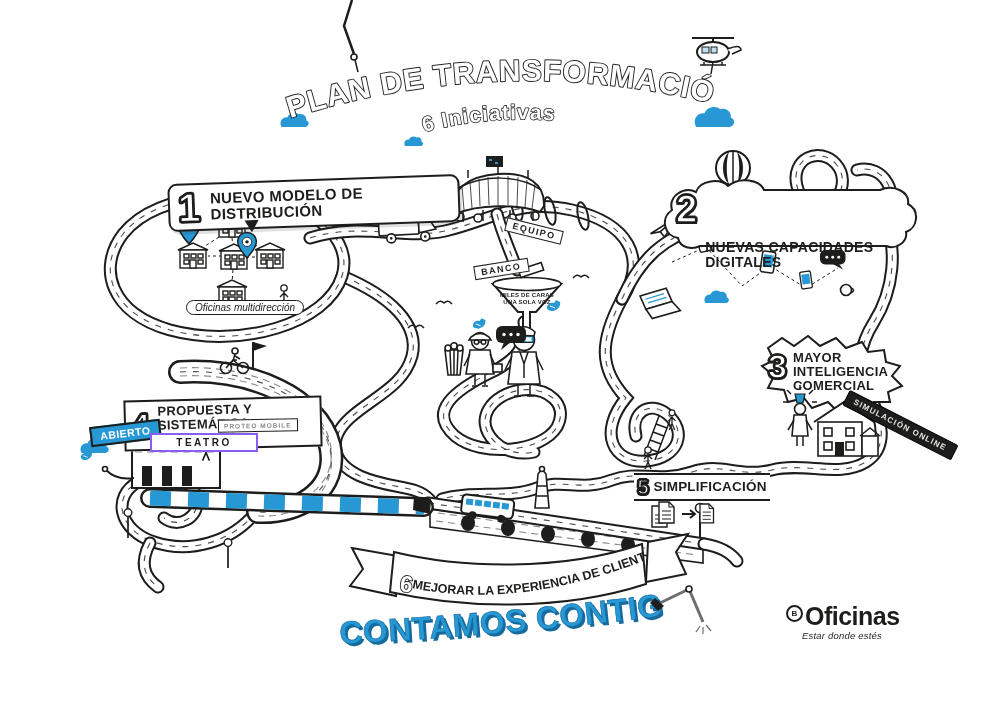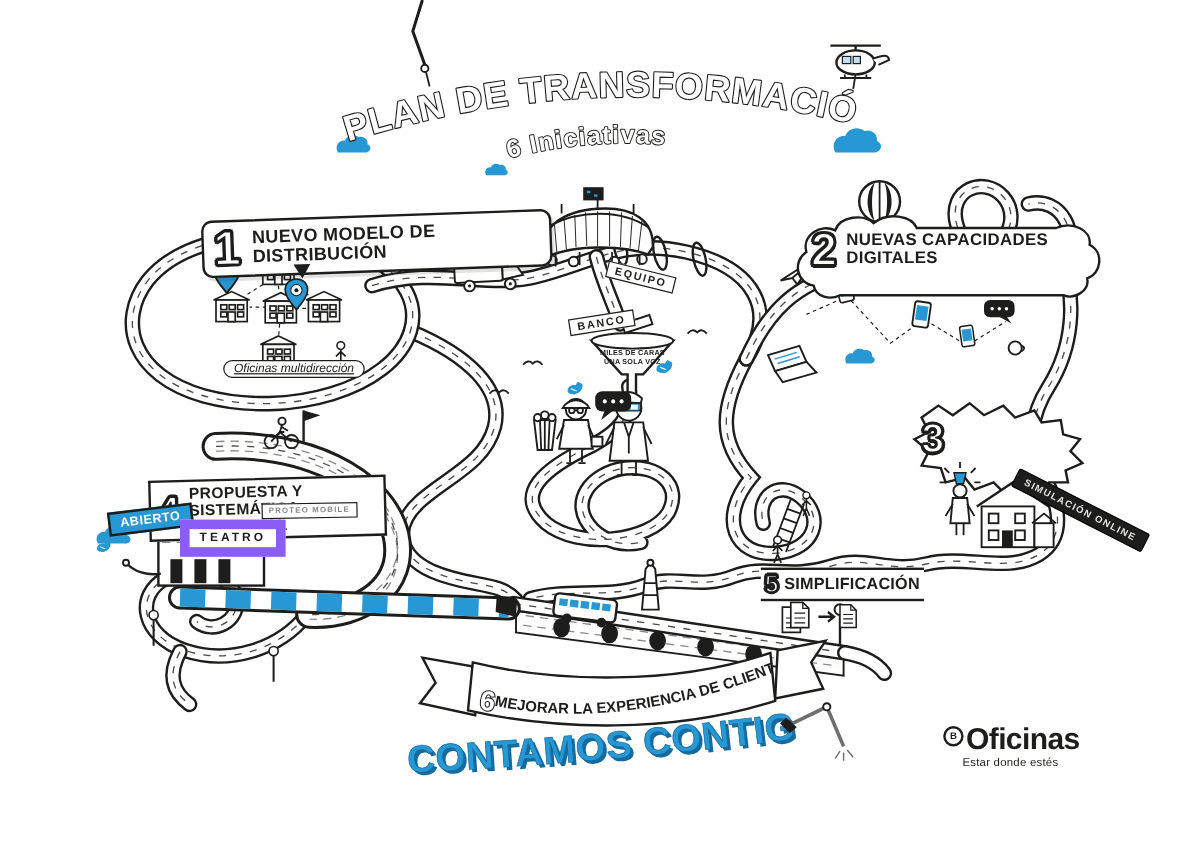--- a/index.html
+++ b/index.html
@@ -41,56 +41,56 @@
                     1.5px 1.5px 0 #1d1d1b,0 -2px 0 #1d1d1b,0 2px 0 #1d1d1b,-2px 0 0 #1d1d1b,2px 0 0 #1d1d1b;
         -webkit-text-stroke:1.5px #1d1d1b;}
   .banner1{left:168px;top:179px;width:272px;transform:rotate(-2deg);background:#fff;
            border:2.5px solid #1d1d1b;border-radius:9px;display:flex;align-items:center;gap:10px;
            padding:4px 8px;box-shadow:2px 3px 0 #1d1d1b22;}
   .banner1:after{content:"";position:absolute;left:74px;bottom:-12px;border:7px solid transparent;
            border-top:12px solid #1d1d1b;}
   .banner1 .onum{font-size:40px;}
   .blabel{font-weight:900;font-size:15px;line-height:1.06;letter-spacing:.3px;}
   .note1{left:186px;top:300px;border:1.6px solid #1d1d1b;border-radius:11px;background:#fff;
-         font-style:italic;font-size:10px;padding:1px 8px;text-decoration:underline;}
+         font-style:italic;font-size:10px;padding:1px 8px;}
   .cloud2{left:676px;top:192px;width:232px;display:flex;align-items:flex-start;gap:8px;}
   .cloud2 .onum{font-size:38px;}
-  .cloud2 .blabel{font-size:14px;width:178px;}
+  .cloud2 .blabel{font-size:14px;width:178px;margin-top:48px;}
   .star3{left:768px;top:351px;width:160px;display:flex;align-items:flex-start;gap:6px;}
   .star3 .onum{font-size:34px;}
   .star3 .blabel{font-size:13px;width:128px;}
   .sign4{left:124px;top:398px;width:182px;transform:rotate(-1.5deg);background:#fff;
          border:2.5px solid #1d1d1b;display:flex;align-items:center;gap:8px;padding:3px 6px;}
   .sign4 .onum{font-size:32px;}
   .sign4 .blabel{font-size:13px;}
   .simp5{left:634px;top:473px;width:132px;border-top:2px solid #1d1d1b;border-bottom:2px solid #1d1d1b;
          display:flex;align-items:center;justify-content:center;gap:5px;padding:3px 2px;background:#fff;}
   .simp5 .onum{font-size:20px;}
   .simp5 .blabel{font-size:13.5px;letter-spacing:.2px;text-align:center;}
   .postsign{background:#fff;border:1.8px solid #1d1d1b;font-weight:800;font-size:9px;
             letter-spacing:1.5px;padding:1px 6px;}
   .equipo{left:505px;top:224px;transform:rotate(14deg);}
   .banco{left:474px;top:262px;transform:rotate(-9deg);}
   .funneltext{left:495px;top:292px;width:64px;font-weight:800;font-size:6px;line-height:1.15;
               text-align:center;letter-spacing:.2px;}
   .abierto{left:90px;top:423px;transform:rotate(-7deg);background:#2798d4;color:#fff;
            border:2px solid #1d1d1b;font-weight:800;font-size:10.5px;letter-spacing:.5px;padding:2px 8px;}
-  .teatro{left:150px;top:433px;width:72px;background:#fff;border:8px solid #8b5cf6;text-align:center;
-          font-weight:800;font-size:10px;letter-spacing:2.5px;padding:2px 0;}
+  .teatro{left:150px;top:433px;width:72px;background:#fff;border:2px solid #8b5cf6;text-align:center;
+          font-weight:800;font-size:10px;letter-spacing:2.5px;padding:2px 16px;}
   .proteo{left:218px;top:419px;background:#fff;border:1.6px solid #1d1d1b;color:#8a8a8a;
           font-weight:800;font-size:6.5px;letter-spacing:1px;padding:2px 5px;transform:rotate(-1deg);}
   .simonline{left:846px;top:389px;transform:rotate(27deg);transform-origin:left center;background:#1d1d1b;
              color:#e3e3e3;font-weight:800;font-size:8px;letter-spacing:1.2px;padding:3px 8px;
              border-radius:2px;border:1px solid #000;}
   .sabadell{left:786px;top:604px;}
   .brandrow{display:flex;align-items:flex-start;gap:2px;}
   .bmark{width:13px;height:13px;border:2.2px solid #1d1d1b;border-radius:50%;display:inline-flex;
          align-items:center;justify-content:center;font-size:8px;font-weight:900;margin-top:1px;}
   .bname{font-size:25px;font-weight:800;letter-spacing:-.5px;line-height:1;}
-  .btag{font-size:9.5px;font-weight:500;margin:1px 0 0 16px;letter-spacing:.2px;}
+  .btag{font-size:9.5px;font-weight:500;margin:1px 0 0 16px;letter-spacing:.2px;font-style:italic;}
 </style>
 </head>
 <body>
 
 <div class="canvas">
 
 <svg width="1000" height="707" viewBox="0 0 1000 707">
   <defs>
     <path id="r1" d="M 215,196 C 292,190 356,230 342,276 C 327,324 240,349 170,330 C 110,313 97,268 123,234 C 143,209 178,199 215,196 Z"></path>
     <path id="r2" d="M 310,238 C 360,222 405,240 445,231 C 492,220 518,198 572,210 C 628,223 648,258 622,299"></path>
@@ -471,20 +471,21 @@
 </div>
 <div class="lab note1">Oficinas multidirección</div>
 
 <div class="lab cloud2">
   <span class="onum">2</span>
   <span class="blabel">NUEVAS CAPACIDADES DIGITALES</span>
 </div>
 
 <div class="lab star3">
   <span class="onum">3</span>
+  <span class="blabel">MAYOR INTELIGENCIA COMERCIAL</span>
 </div>
 <div class="lab simonline">SIMULACIÓN ONLINE</div>
 
 <div class="lab sign4">
   <span class="onum">4</span>
   <span class="blabel">PROPUESTA Y SISTEMÁTICA COMERCIAL</span>
 </div>
 <div class="lab abierto">ABIERTO</div>
 <div class="lab teatro">TEATRO</div>
 <div class="lab proteo">PROTEO MOBILE</div>

